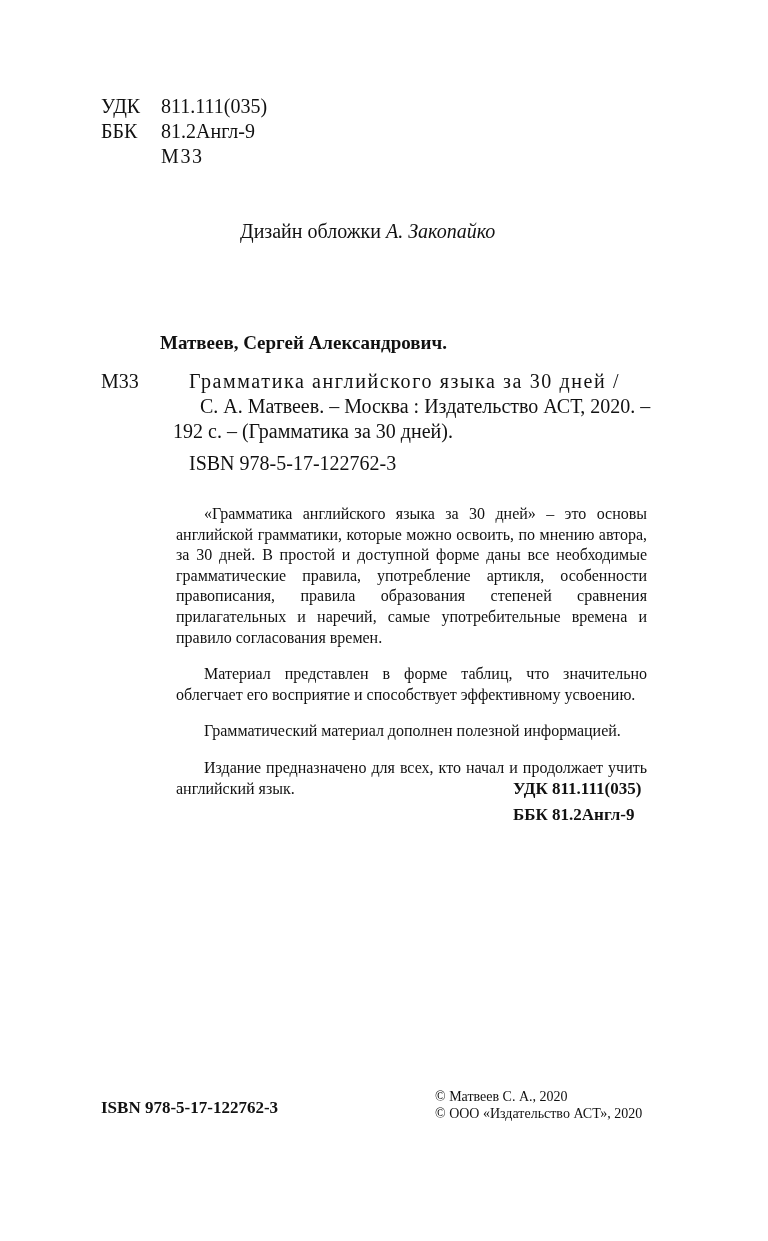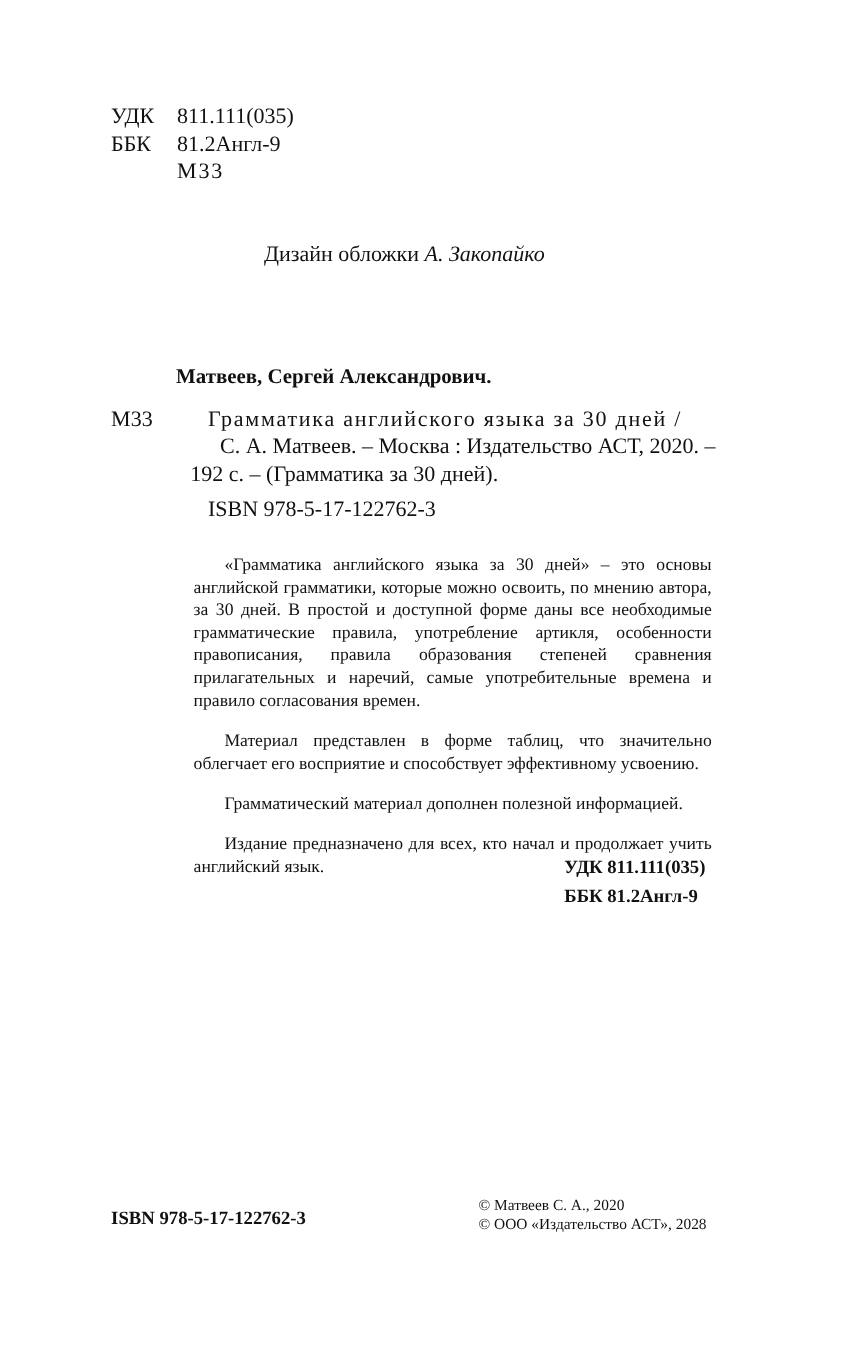--- a/index.html
+++ b/index.html
@@ -53,13 +53,13 @@
   <p>Материал представлен в форме таблиц, что значительно облегчает его восприятие и способствует эффективному усвоению.</p>
   <p>Грамматический материал дополнен полезной информацией.</p>
   <p>Издание предназначено для всех, кто начал и продолжает учить английский язык.</p>
 </div>
 
 <div class="abs right-cls" style="left:513px; top:776px;">УДК 811.111(035)</div>
 <div class="abs right-cls" style="left:513px; top:802px;">ББК 81.2Англ-9</div>
 
 <div class="abs isbn-bottom" style="left:101px; top:1098px;">ISBN 978-5-17-122762-3</div>
 <div class="abs copy" style="left:435px; top:1088px;">© Матвеев С. А., 2020</div>
-<div class="abs copy" style="left:435px; top:1105px;">© ООО «Издательство АСТ», 2028</div>
+<div class="abs copy" style="left:435px; top:1105px;">© ООО «Издательство АСТ», 2020</div>
 
 </body></html>

